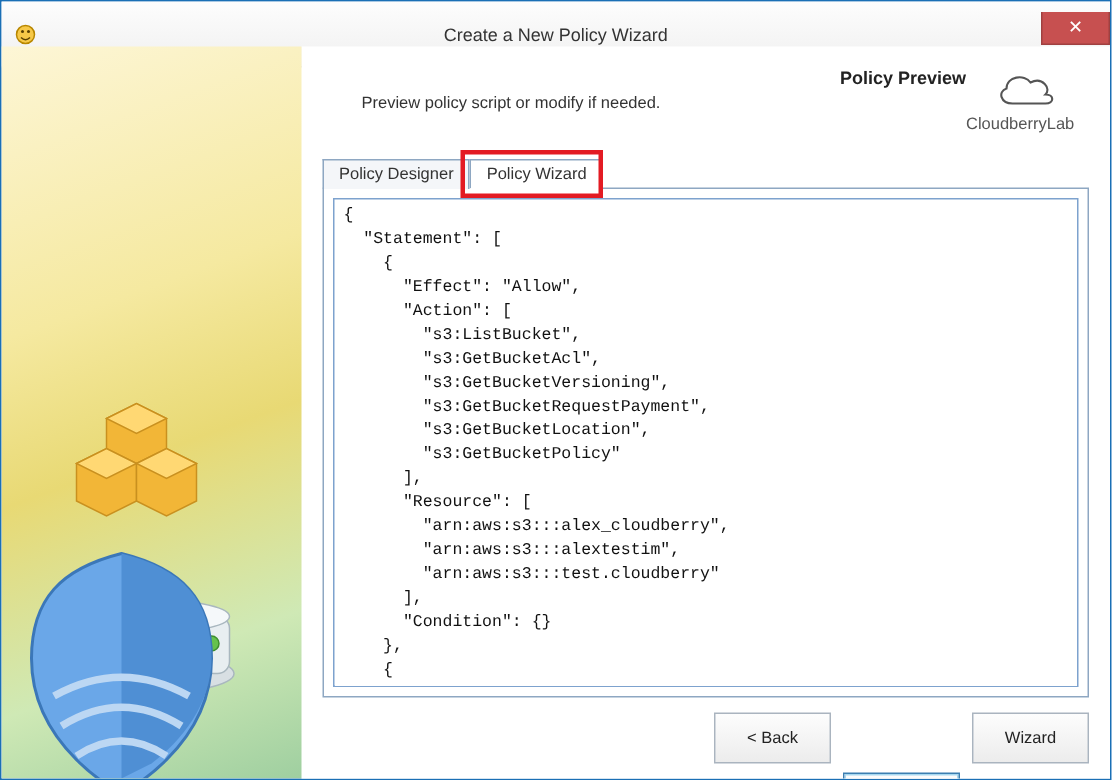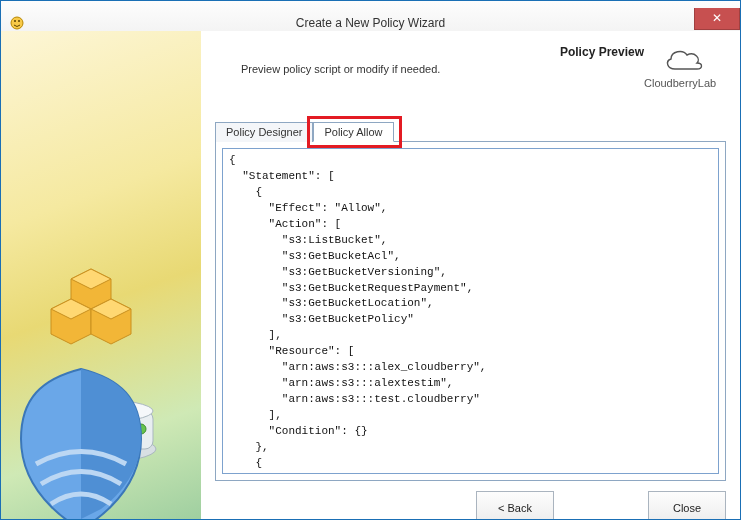--- a/index.html
+++ b/index.html
@@ -74,21 +74,21 @@
   .header-title { font-weight: bold; font-size: 12px; color: #222; text-align: right; }
   .header-subtitle { margin: 4px 0 0 22px; font-size: 11px; color: #333; }
   .logo {
     width: 78px;
     text-align: left;
     color: #555;
     font-size: 11px;
   }
   .logo svg { display: block; margin: 0 auto 2px auto; }
   .tabs-wrap {
-    margin: 24px 14px 0 14px;
+    margin: 8px 14px 0 14px;
     position: relative;
   }
   .tabrow {
     display: flex;
     gap: 0;
     position: relative;
     z-index: 2;
   }
   .tab {
     border: 1px solid #8ea7c2;
@@ -217,21 +217,21 @@
         <svg width="44" height="30" viewBox="0 0 44 30">
           <path d="M14 24 C6 24 4 16 10 14 C10 6 22 4 26 10 C34 6 40 14 36 18 C42 18 42 24 36 24 Z" fill="none" stroke="#555" stroke-width="1.4"></path>
         </svg>
         <span>CloudberryLab</span>
       </div>
     </div>
 
     <div class="tabs-wrap">
       <div class="tabrow">
         <div class="tab">Policy Designer</div>
-        <div class="tab active" id="tab-script">Policy Allow</div>
+        <div class="tab active" id="tab-script">Policy Wizard</div>
       </div>
       <div class="highlight-box" id="hl" style="left: 92.4219px; top: -5px; width: 94.5312px; height: 32px;"></div>
       <div class="panel">
         <div class="script-area">{
   "Statement": [
     {
       "Effect": "Allow",
       "Action": [
         "s3:ListBucket",
         "s3:GetBucketAcl",
@@ -248,16 +248,16 @@
       "Condition": {}
     },
     {
       "Effect": "Allow",</div>
       </div>
     </div>
 
     <div class="footer">
       <div class="btn">&lt; Back</div>
       <div class="btn primary">Next &gt;</div>
-      <div class="btn">Close</div>
+      <div class="btn">Wizard</div>
     </div>
   </div>
 </div>
 
 </body></html>

